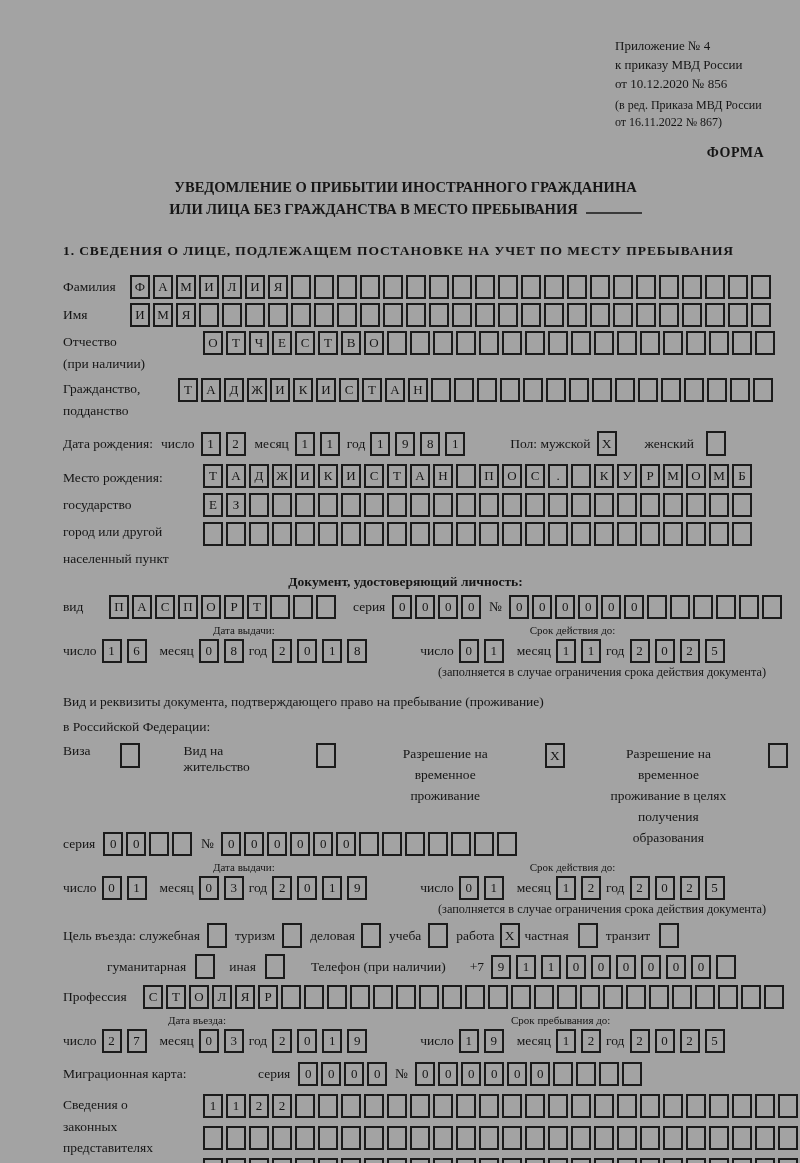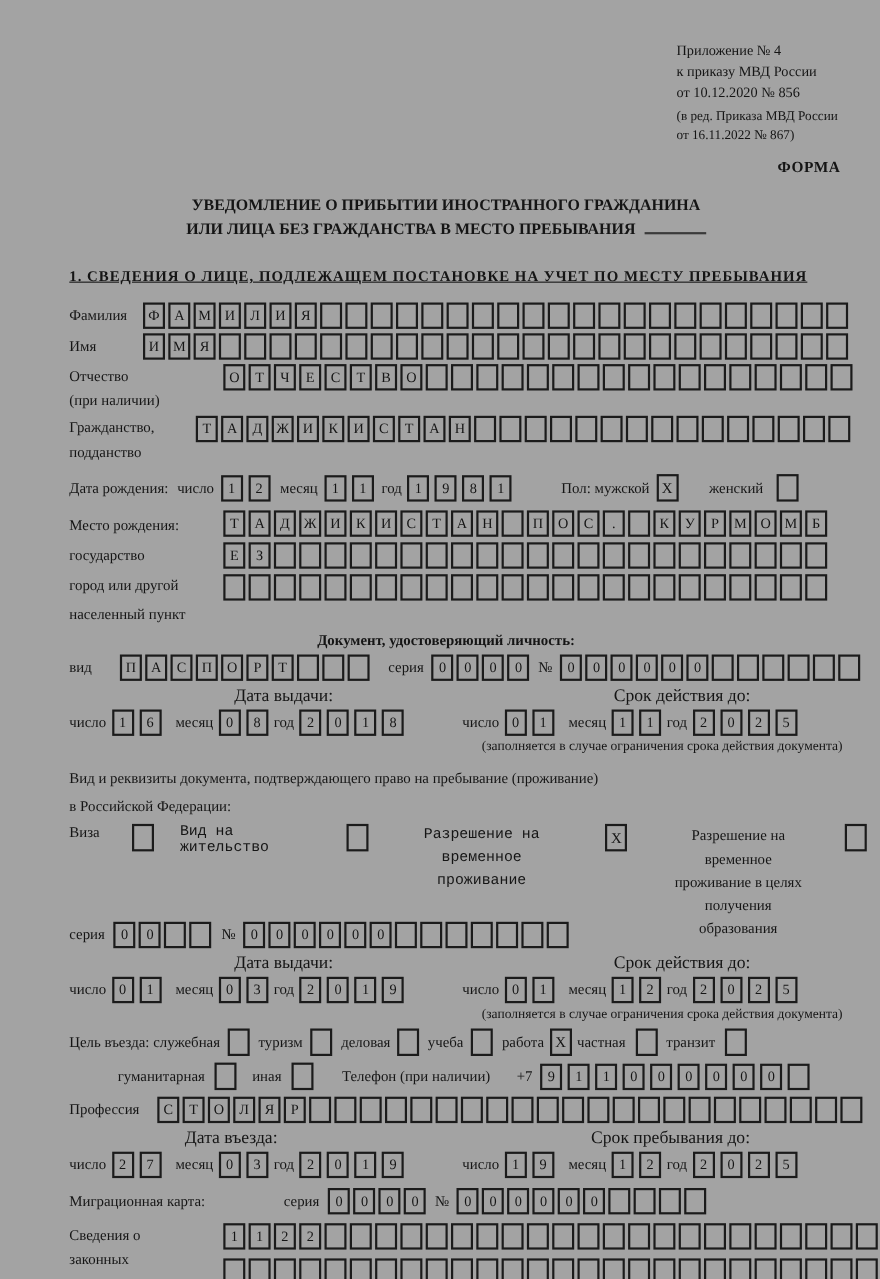--- a/index.html
+++ b/index.html
@@ -4,44 +4,44 @@
 <style>
   html,body{margin:0;padding:0;background:#fff;}
   .page{position:relative;width:800px;height:1163px;box-sizing:border-box;
         padding:36px 12px 0 63px;overflow:hidden;background:#a3a3a3;color:#151515;
         font-family:"Liberation Serif","DejaVu Serif",serif;}
   .top-ref{margin-left:552px;font-size:13px;line-height:19px;}
   .top-ref .rev{font-size:12px;line-height:17px;margin-top:4px;}
   .form-label{text-align:right;margin:14px 24px 0 0;font-weight:bold;font-size:14px;letter-spacing:.5px;}
   .title{text-align:center;font-weight:bold;font-size:14.5px;line-height:22px;margin:15px 40px 0 0;}
   .blank{display:inline-block;width:56px;border-bottom:2px solid #3a3a3a;margin-left:8px;}
-  .sec1{font-weight:bold;font-size:13.5px;letter-spacing:.9px;margin-top:23px;white-space:nowrap;text-decoration:underline;}
+  .sec1{font-weight:bold;font-size:13.5px;letter-spacing:.9px;margin-top:23px;white-space:nowrap;}
   .row{display:flex;align-items:center;margin-top:4px;}
   .rowt{display:flex;align-items:flex-start;}
   .lbl{font-size:13.5px;flex:none;}
   .lblstack{font-size:13.5px;line-height:22px;flex:none;}
   .w67{width:67px;}  .w115{width:115px;}  .w140{width:140px;}  .w46{width:46px;}
   .cells{display:flex;flex:none;}
   .cell{box-sizing:border-box;width:20px;height:24px;border:2px solid #1b1b1b;margin-right:3px;
         display:flex;align-items:center;justify-content:center;font-size:13px;flex:none;}
   .dates .cell{margin-right:5px;}
   .cb{box-sizing:border-box;display:inline-flex;width:20px;height:25px;border:2px solid #1b1b1b;
       align-items:center;justify-content:center;font-size:13.5px;flex:none;}
   .stackrows .cells{margin-bottom:5px;}
   .center-bold{text-align:center;font-weight:bold;font-size:13.5px;margin:8px 40px 0 0;}
-  .dhrow{display:flex;font-size:16px;margin-top:5px;}
+  .dhrow{display:flex;font-size:11px;margin-top:5px;}
   .daterow{display:flex;align-items:center;margin-top:3px;}
   .dgrp{display:flex;align-items:center;}
   .dgrp .lbl{margin-right:5px;}
   .dgrp .mid{margin-left:8px;}
   .note-r{font-size:12.3px;text-align:right;margin:2px 22px 0 0;}
   .intro{font-size:13.5px;line-height:25px;margin-top:9px;}
   .optrow{display:flex;align-items:flex-start;margin-top:4px;font-size:13.5px;gap:24px;}
   .optlbl{text-align:center;line-height:21px;}
-  .gap8{margin-left:8px;}  .gap14{margin-left:14px;}  .gap20{font-family:Liberation Mono, monospace;}
+  .gap8{margin-left:8px;}  .gap14{margin-left:14px;}  .gap20{margin-left:20px;}
 </style>
 </head>
 <body>
 
 <div class="page">
 
   <div class="top-ref">
     <div>Приложение № 4</div>
     <div>к приказу МВД России</div>
     <div>от 10.12.2020 № 856</div>

